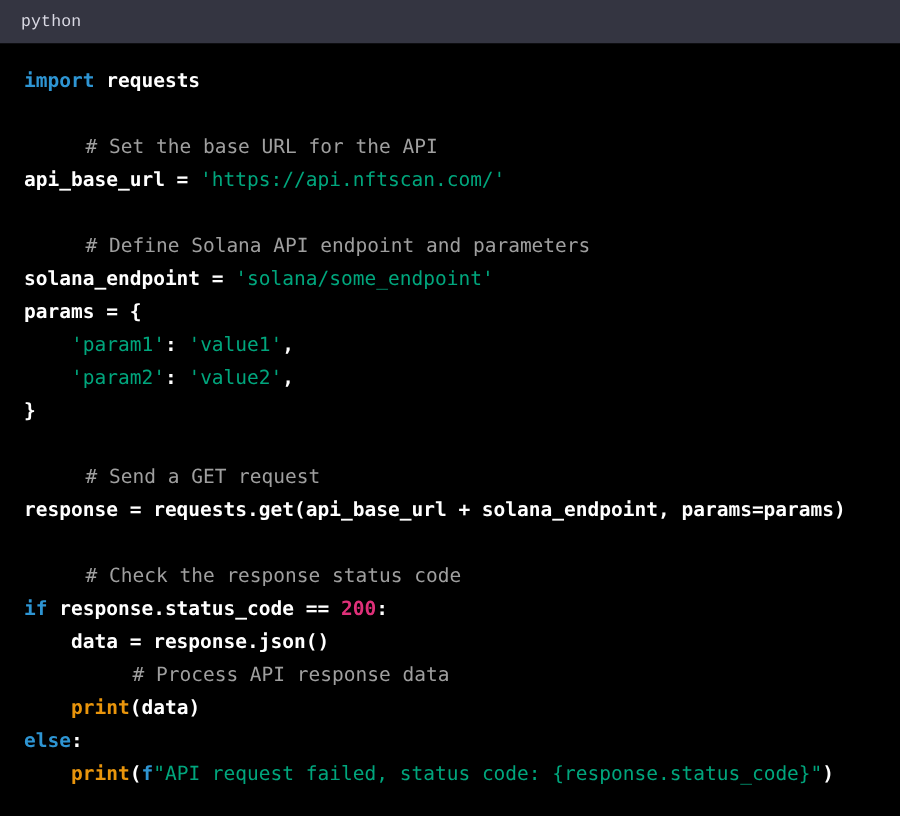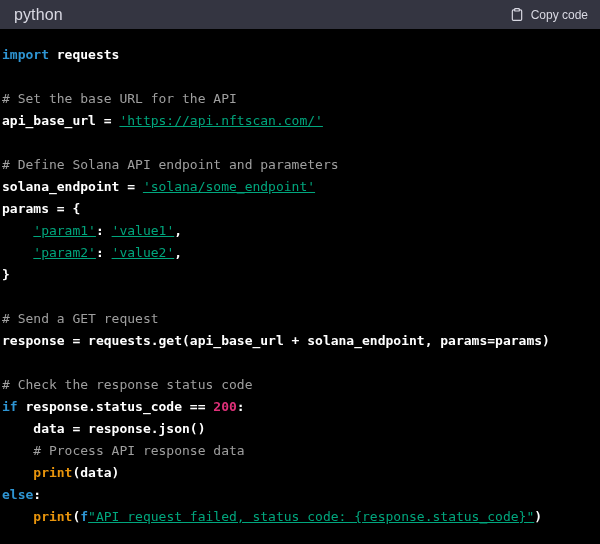--- a/index.html
+++ b/index.html
@@ -32,22 +32,23 @@
     flex: 0 0 29px;
     height: 29px;
     background: var(--header-bg);
     display: flex;
     align-items: center;
     justify-content: space-between;
     padding: 0 12px 0 14px;
   }
   .language-label {
     color: var(--header-text);
-    font-size: 16px;
+    font-size: 11px;
     letter-spacing: 0.1px;
+    font-family: Liberation Mono, monospace;
   }
   .copy-button {
     display: flex;
     align-items: center;
     gap: 7px;
     background: transparent;
     border: none;
     color: var(--header-text);
     font-family: "Liberation Sans", "DejaVu Sans", sans-serif;
     font-size: 12px;
@@ -60,46 +61,37 @@
     height: 15px;
     stroke: var(--header-text);
   }
   .code-scroll {
     flex: 1 1 auto;
     overflow: auto;
     background: var(--code-bg);
   }
   .code-content {
     display: block;
-    padding: 15px 14px 16px 2px;
+    padding: 15px 14px 16px 16px;
     font-family: "DejaVu Sans Mono", "Liberation Mono", monospace;
     font-size: 13px;
     line-height: 22px;
     white-space: pre;
   }
   .code-line { min-height: 22px; }
   .tok-p   { color: var(--plain);   font-weight: bold; }
   .tok-kw  { color: var(--keyword); font-weight: bold; }
-  .tok-str { color: var(--string);  font-weight: normal; text-decoration: underline; }
+  .tok-str { color: var(--string);  font-weight: normal; }
   .tok-num { color: var(--number);  font-weight: bold; }
   .tok-fn  { color: var(--builtin); font-weight: bold; }
-  .tok-com { color: var(--comment); font-weight: normal; }
+  .tok-com { color: var(--comment); font-weight: normal; margin-left: 41px; }
 </style>
 </head>
 <body>
 
 <div class="code-block">
   <div class="code-header">
     <span class="language-label">python</span>
-    <button class="copy-button">
-      <span>
-        <svg viewBox="0 0 24 24" fill="none" stroke-width="2" stroke-linecap="round" stroke-linejoin="round">
-          <path d="M16 4h2a2 2 0 0 1 2 2v14a2 2 0 0 1-2 2H6a2 2 0 0 1-2-2V6a2 2 0 0 1 2-2h2"></path>
-          <rect x="8" y="2" width="8" height="4" rx="1" ry="1"></rect>
-        </svg>
-      </span>
-      <span>Copy code</span>
-    </button>
   </div>
   <div class="code-scroll">
     <code class="code-content"><div class="code-line"><span class="tok-kw">import</span><span class="tok-p"> requests</span></div><div class="code-line">&nbsp;</div><div class="code-line"><span class="tok-com"># Set the base URL for the API</span></div><div class="code-line"><span class="tok-p">api_base_url = </span><span class="tok-str">'https://api.nftscan.com/'</span></div><div class="code-line">&nbsp;</div><div class="code-line"><span class="tok-com"># Define Solana API endpoint and parameters</span></div><div class="code-line"><span class="tok-p">solana_endpoint = </span><span class="tok-str">'solana/some_endpoint'</span></div><div class="code-line"><span class="tok-p">params = {</span></div><div class="code-line"><span class="tok-p">    </span><span class="tok-str">'param1'</span><span class="tok-p">: </span><span class="tok-str">'value1'</span><span class="tok-p">,</span></div><div class="code-line"><span class="tok-p">    </span><span class="tok-str">'param2'</span><span class="tok-p">: </span><span class="tok-str">'value2'</span><span class="tok-p">,</span></div><div class="code-line"><span class="tok-p">}</span></div><div class="code-line">&nbsp;</div><div class="code-line"><span class="tok-com"># Send a GET request</span></div><div class="code-line"><span class="tok-p">response = requests.get(api_base_url + solana_endpoint, params=params)</span></div><div class="code-line">&nbsp;</div><div class="code-line"><span class="tok-com"># Check the response status code</span></div><div class="code-line"><span class="tok-kw">if</span><span class="tok-p"> response.status_code == </span><span class="tok-num">200</span><span class="tok-p">:</span></div><div class="code-line"><span class="tok-p">    data = response.json()</span></div><div class="code-line"><span class="tok-p">    </span><span class="tok-com"># Process API response data</span></div><div class="code-line"><span class="tok-p">    </span><span class="tok-fn">print</span><span class="tok-p">(data)</span></div><div class="code-line"><span class="tok-kw">else</span><span class="tok-p">:</span></div><div class="code-line"><span class="tok-p">    </span><span class="tok-fn">print</span><span class="tok-p">(</span><span class="tok-kw">f</span><span class="tok-str">"API request failed, status code: {response.status_code}"</span><span class="tok-p">)</span></div></code>
   </div>
 </div>
 
 </body></html>

